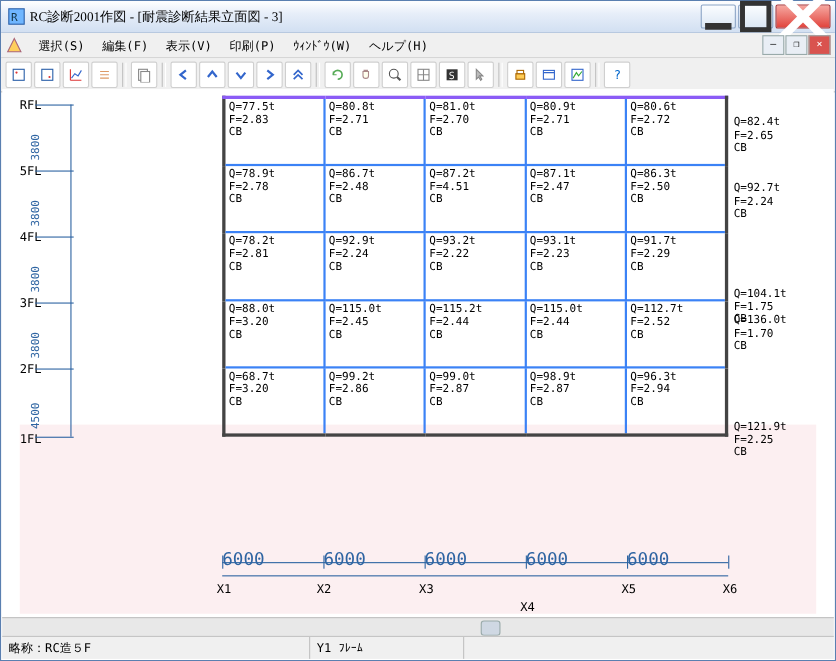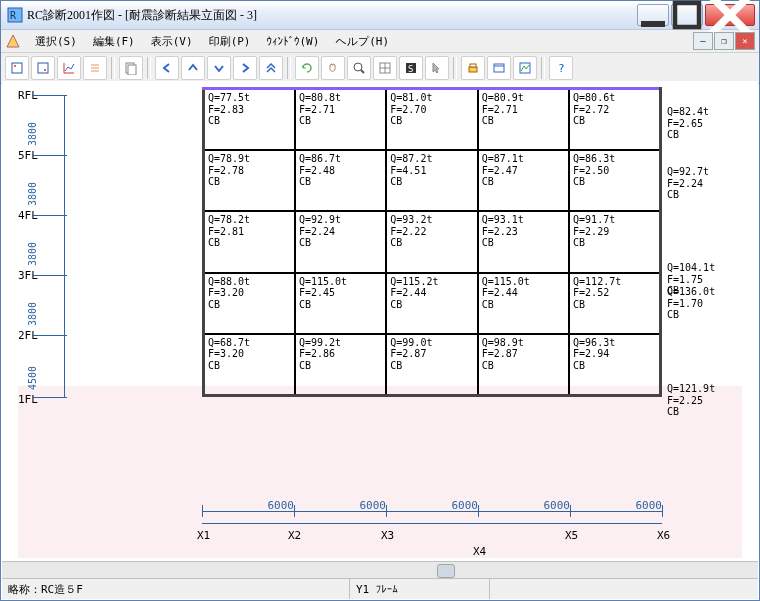--- a/index.html
+++ b/index.html
@@ -33,31 +33,31 @@
   .pink { position: absolute; left: 16px; right: 16px; top: 305px; height: 210px; background: #fceff1; }
 
   
   .floor-lbl { position: absolute; left: 16px; font-size: 11px; }
   .lvl-line { position: absolute; left: 30px; width: 35px; height: 1px; background: #2e64a2; }
   .story-ht { position: absolute; left: 36px; font-size: 10px; color: #2e64a2; transform: rotate(-90deg); transform-origin: left bottom; }
 
   
   .grid { position: absolute; top: 6px; left: 200px; width: 460px; height: 310px; }
   .grid table { border-collapse: collapse; width: 100%; height: 100%; table-layout: fixed; }
-  .grid td { border: 2px solid #000000; vertical-align: top; padding: 2px 3px; font-size: 10px; line-height: 1.15; font-family: "MS Gothic", monospace; white-space: nowrap; position: relative; }
+  .grid td { border: 2px solid #3b82f6; vertical-align: top; padding: 2px 3px; font-size: 10px; line-height: 1.15; font-family: "MS Gothic", monospace; white-space: nowrap; position: relative; }
   .grid tr:first-child td { border-top: 3px solid #8b5cf6; }
   .grid tr:last-child td { border-bottom: 3px solid #444; }
   .grid td:first-child { border-left: 3px solid #444; }
   .grid td:last-child { border-right: 3px solid #444; }
   
   .rdata { position: absolute; font-size: 10px; line-height: 1.15; white-space: nowrap; }
 
   
   .span-line { position: absolute; height: 1px; background: #2e64a2; }
-  .span-lbl { position: absolute; color: #2e64a2; font-size: 11px; text-align: right; }
+  .span-lbl { position: absolute; color: #2e64a2; font-size: 16px; text-align: left; }
   .x-lbl { position: absolute; font-size: 11px; }
   .tickv { position: absolute; width: 1px; height: 12px; background: #2e64a2; }
   .vrule { position: absolute; width: 1px; background: #2e64a2; }
 
   .hscroll { position: absolute; left: 1px; right: 1px; bottom: 22px; height: 16px; background: #e8e8e8; border-top: 1px solid #c0c0c0; }
   .hscroll .thumb { position: absolute; left: 435px; top: 2px; height: 12px; width: 16px; background: #cfd8e3; border: 1px solid #9aa; border-radius: 3px; }
 
   .status { position: absolute; left: 1px; right: 1px; bottom: 1px; height: 20px; background: #f0f0f0; border-top: 1px solid #c0c0c0; display: flex; align-items: center; font-size: 11px; }
   .status .cell { padding: 2px 6px; height: 100%; box-sizing: border-box; display: flex; align-items: center; border-right: 1px solid #c0c0c0; }
 </style>
@@ -452,20 +452,20 @@
       <div class="x-lbl" style="top:448px; left:563px">X5</div>
       <div class="x-lbl" style="top:448px; left:655px">X6</div>
     </div>
   </div>
 
   <div class="hscroll">
     <div class="thumb"></div>
   </div>
 
   <div class="status">
-    <div class="cell" style="width:348px">
+    <div class="cell" style="width:280px">
       <span>略称：</span>
       <span>RC造５F</span>
     </div>
     <div class="cell" style="width:140px">Y1 ﾌﾚｰﾑ</div>
     <div class="cell" style="flex:1; border-right:none"></div>
   </div>
 </div>
 
 </body></html>

